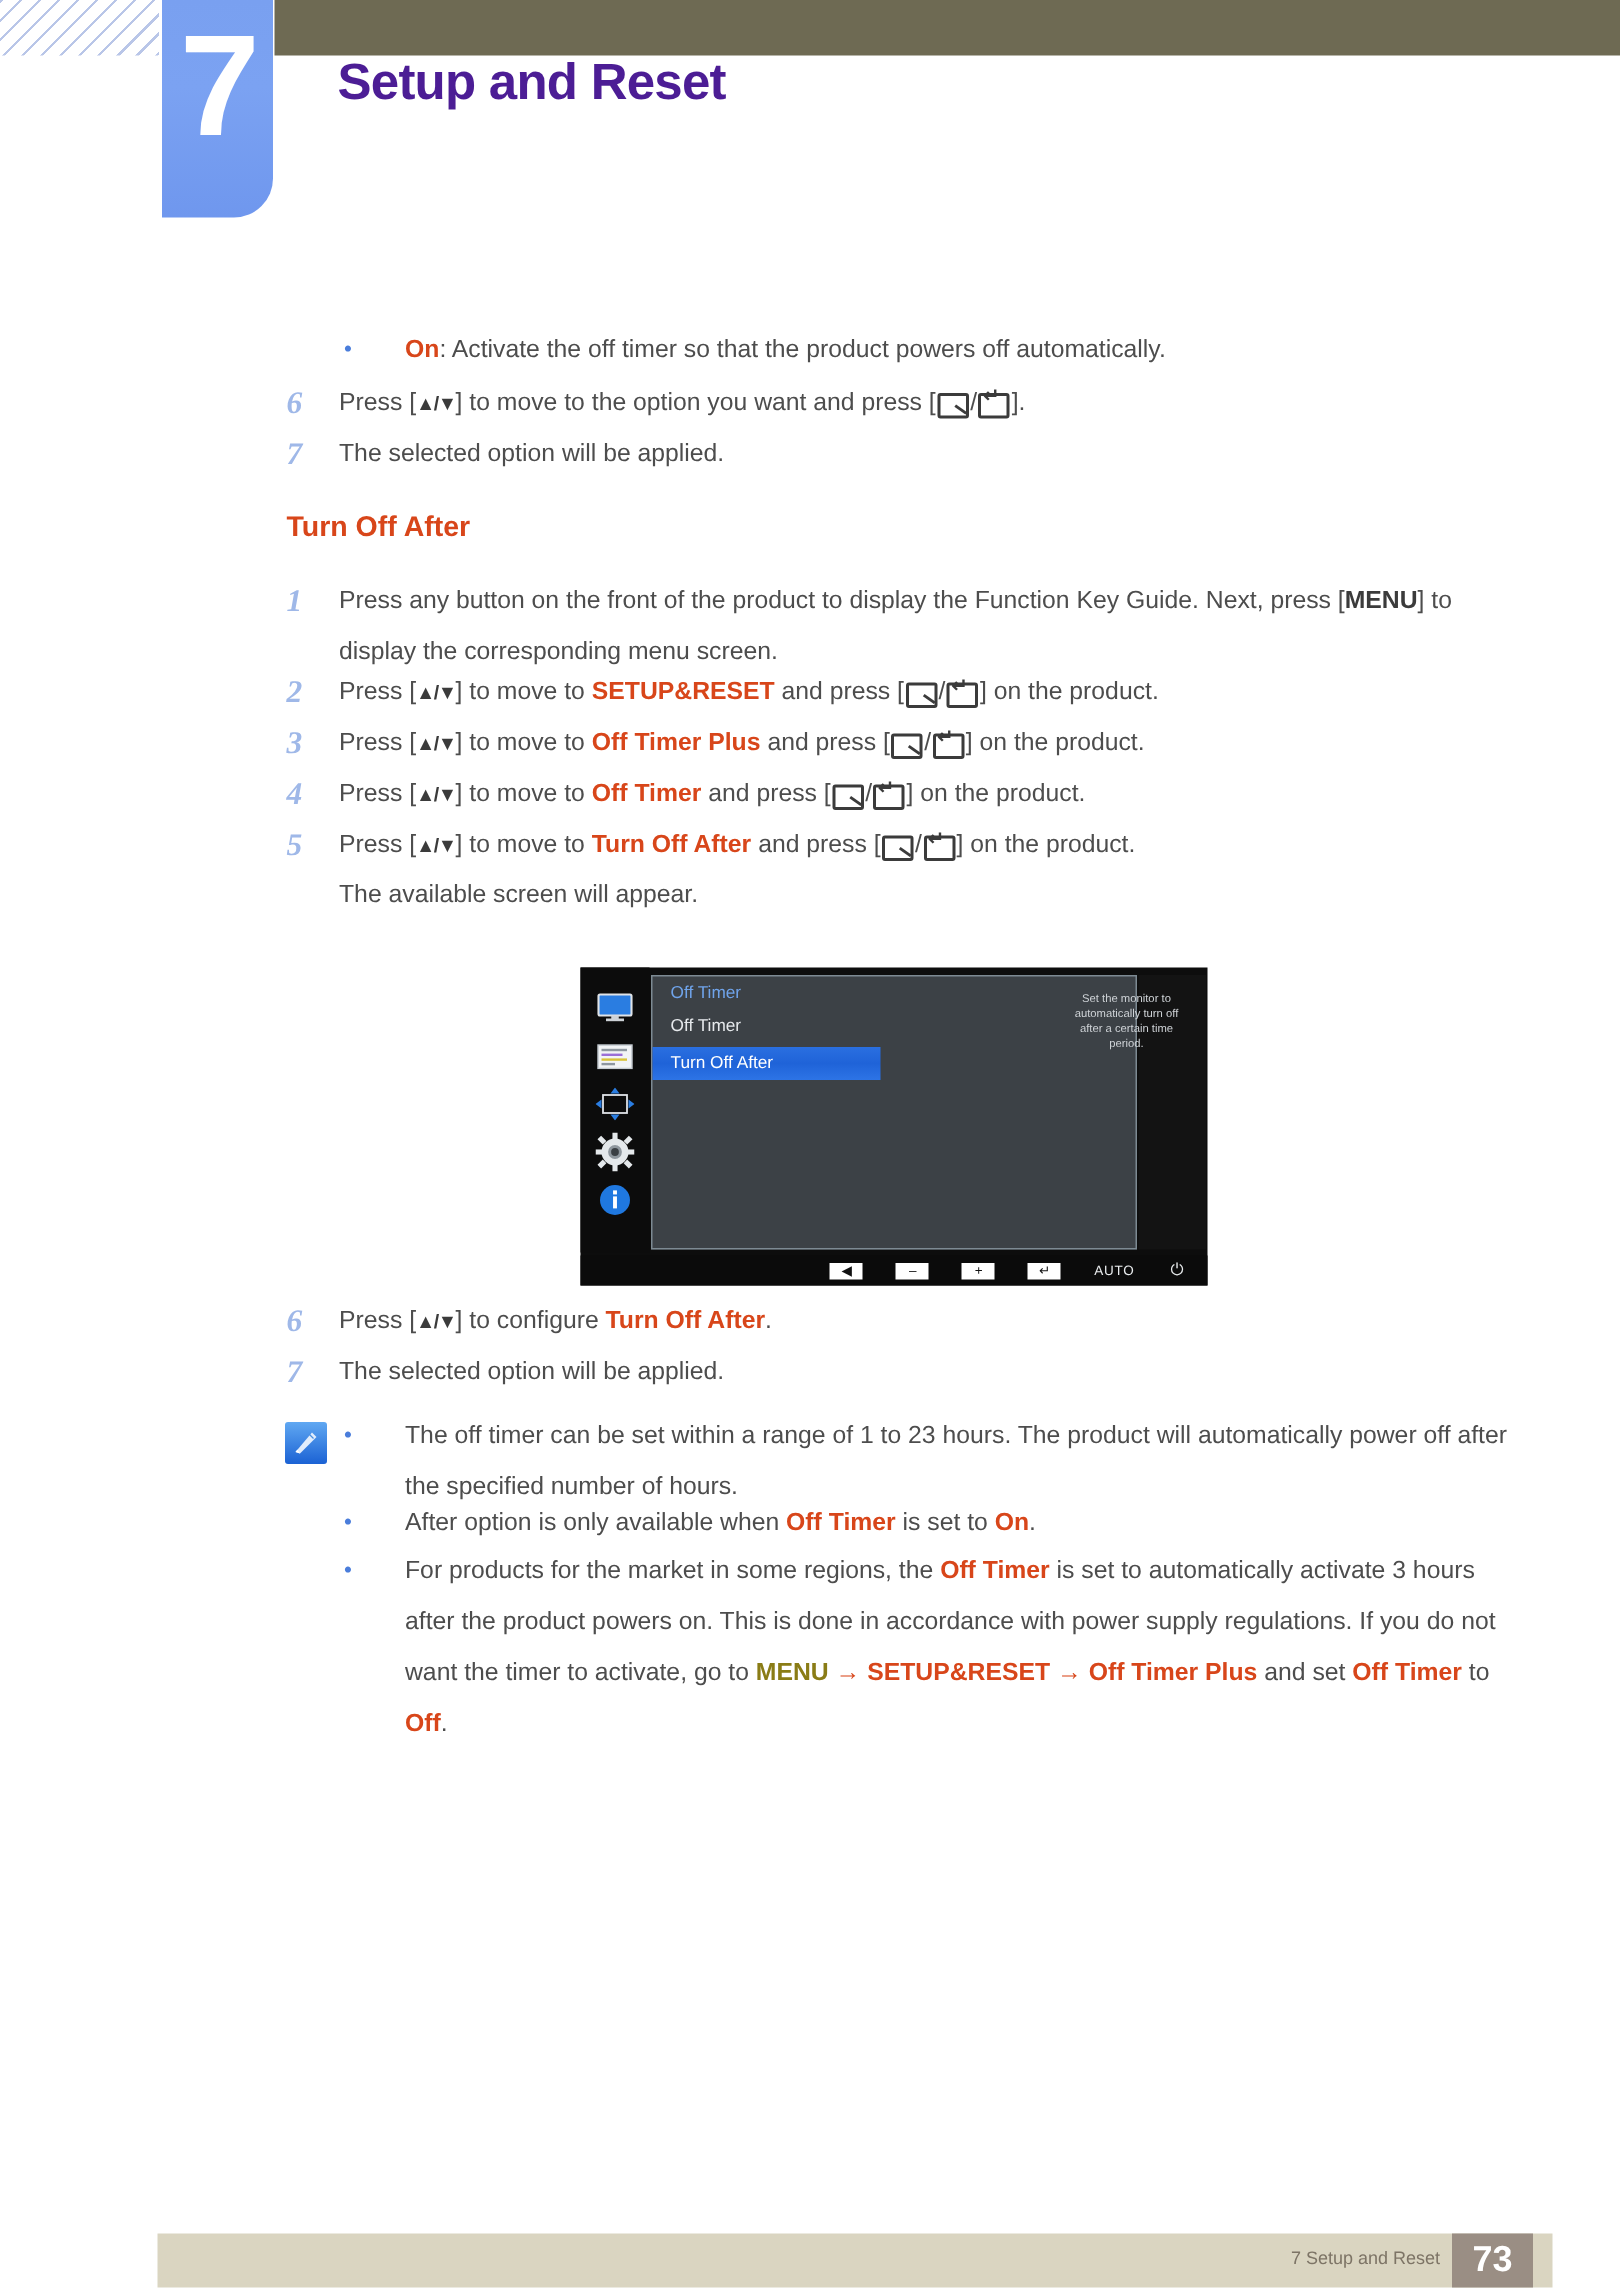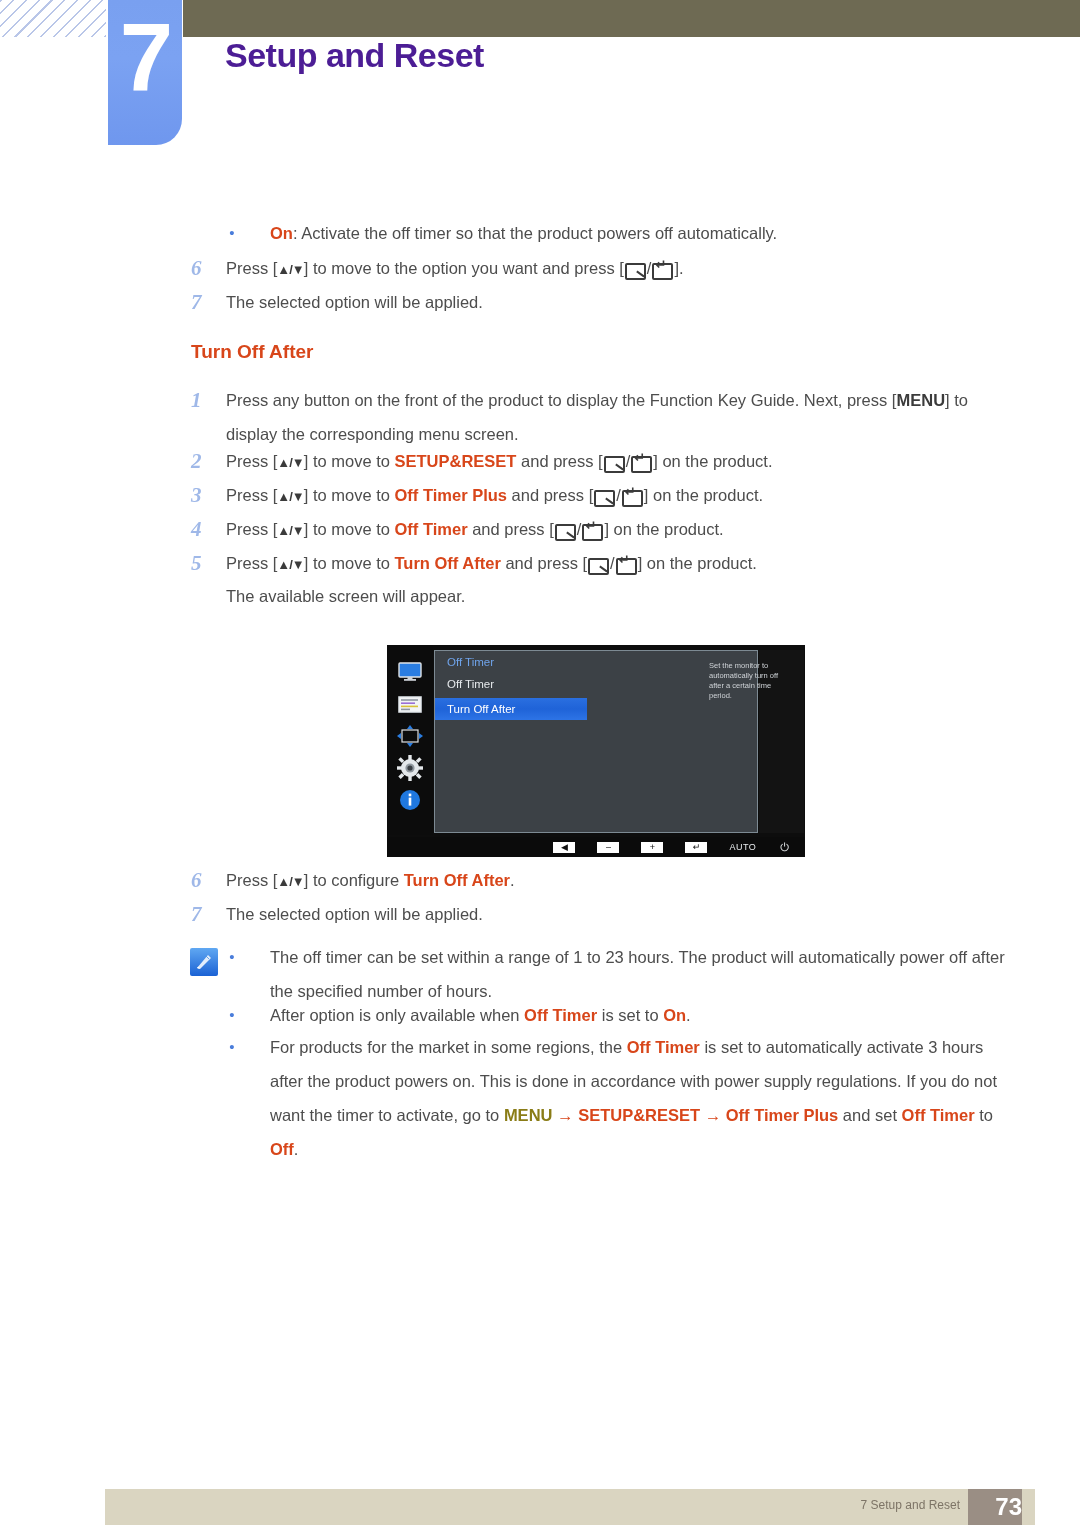--- a/index.html
+++ b/index.html
@@ -101,20 +101,21 @@
   .sl-right{position:absolute;right:0;top:1px;width:0;height:0;border-top:4px solid transparent;border-bottom:4px solid transparent;border-left:6px solid #cfd4d8;}
   .sl-track{position:absolute;left:11px;top:2px;width:107px;height:7px;background:#7e8a92;}
   .sl-fill{position:absolute;left:0;top:0;width:32px;height:7px;background:#ffffff;}
   .sl-knob{position:absolute;left:28px;top:-2px;width:7px;height:11px;background:#2e9bf0;}
   .osd-help{
     position:absolute;left:372px;top:5px;width:45px;height:183px;background:#131313;
   }
   .osd-help-txt{
     position:absolute;left:322px;top:16px;width:84px;font-size:7.5px;line-height:10px;
     color:#cfd3d7;
+    text-align:center;
   }
   .osd-bottom{
     position:absolute;left:0;bottom:0;width:418px;height:20px;background:#0b0b0b;
     display:flex;align-items:center;justify-content:flex-end;
   }
   .btn-box{
     width:22px;height:11px;background:#ffffff;margin-right:22px;position:relative;
   }
   .btn-box i{position:absolute;left:0;top:0;width:100%;height:100%;display:flex;align-items:center;justify-content:center;
     font-style:normal;font-size:9px;color:#111;line-height:11px;}
@@ -134,21 +135,21 @@
     position:absolute;left:105px;top:1489px;width:930px;height:36px;background:#dad5c1;
   }
   .footer-label{
     position:absolute;right:120px;top:1498px;font-size:12px;color:#7d7466;
     font-weight:400;
   }
   .pagebox{
     position:absolute;left:968px;top:1489px;width:54px;height:36px;background:#9a8e84;
   }
   .pagenum{
-    position:absolute;left:0;top:0;width:54px;height:36px;line-height:36px;text-align:right;
+    position:absolute;left:0;top:0;width:54px;height:36px;line-height:36px;text-align:center;
     color:#ffffff;font-size:24px;font-weight:700;
   }
 </style>
 </head>
 <body>
 
 <div class="hatch"></div>
 <div class="olive-bar"></div>
 <div class="chapter-tab">
   <div class="chapter-num">7</div>

